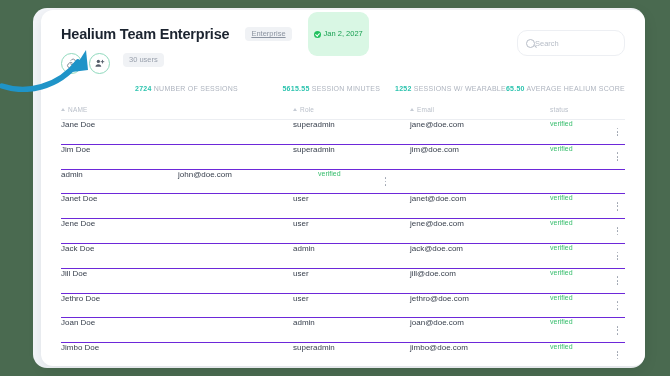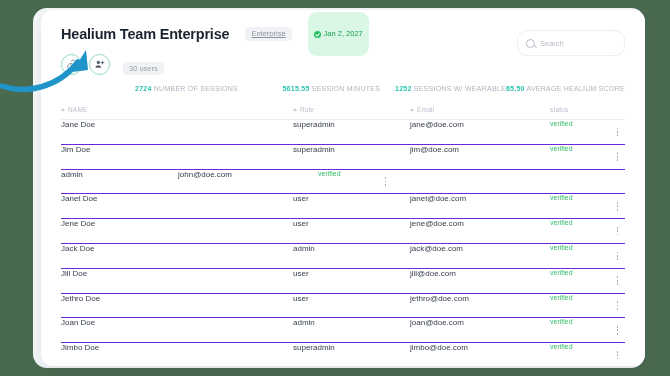--- a/index.html
+++ b/index.html
@@ -109,21 +109,20 @@
     right: 20px;
     top: 20px;
     width: 108px;
     height: 18px;
     border: 1px solid #edeff3;
     border-radius: 10px;
     background: #ffffff;
     display: flex;
     align-items: center;
     padding: 12px 8px;
-    gap: 5px;
     box-sizing: border-box;
   }
   .search-box .placeholder {
     font-size: 7.5px;
     color: #b7bdc7;
   }
   .mag {
     width: 7px; height: 7px;
     border: 1px solid #b7bdc7;
     border-radius: 50%;
@@ -135,21 +134,21 @@
     position: absolute;
     width: 3px; height: 1px;
     background: #b7bdc7;
     right: -2.5px; bottom: 0px;
     transform: rotate(45deg);
   }
 
   
   .actions-row {
     display: flex;
-    align-items: flex-end;
+    align-items: flex-start;
     gap: 7px;
     margin-top: 9px;
     height: 22px;
   }
   .circle-btn {
     width: 21px;
     height: 21px;
     border-radius: 50%;
     border: 1px solid #8fd9bd;
     background: #ffffff;

